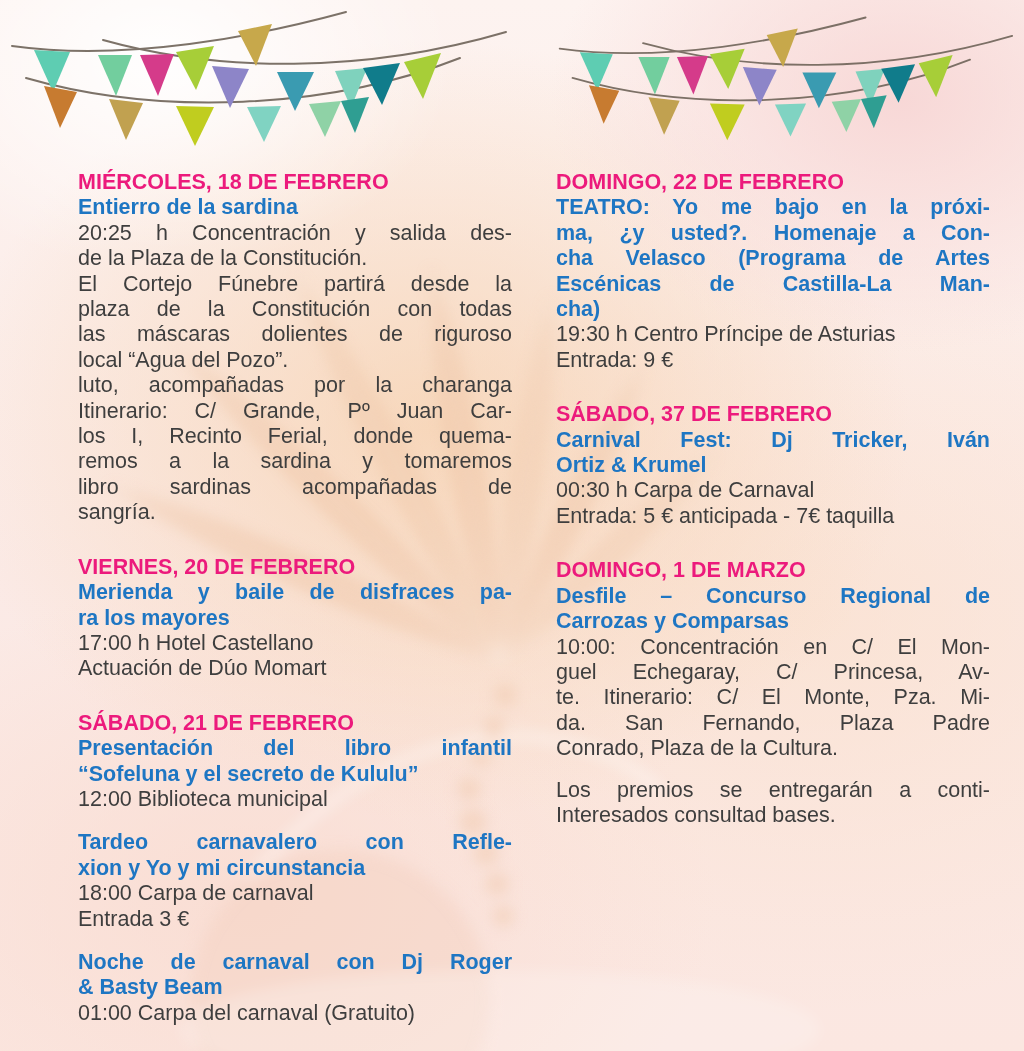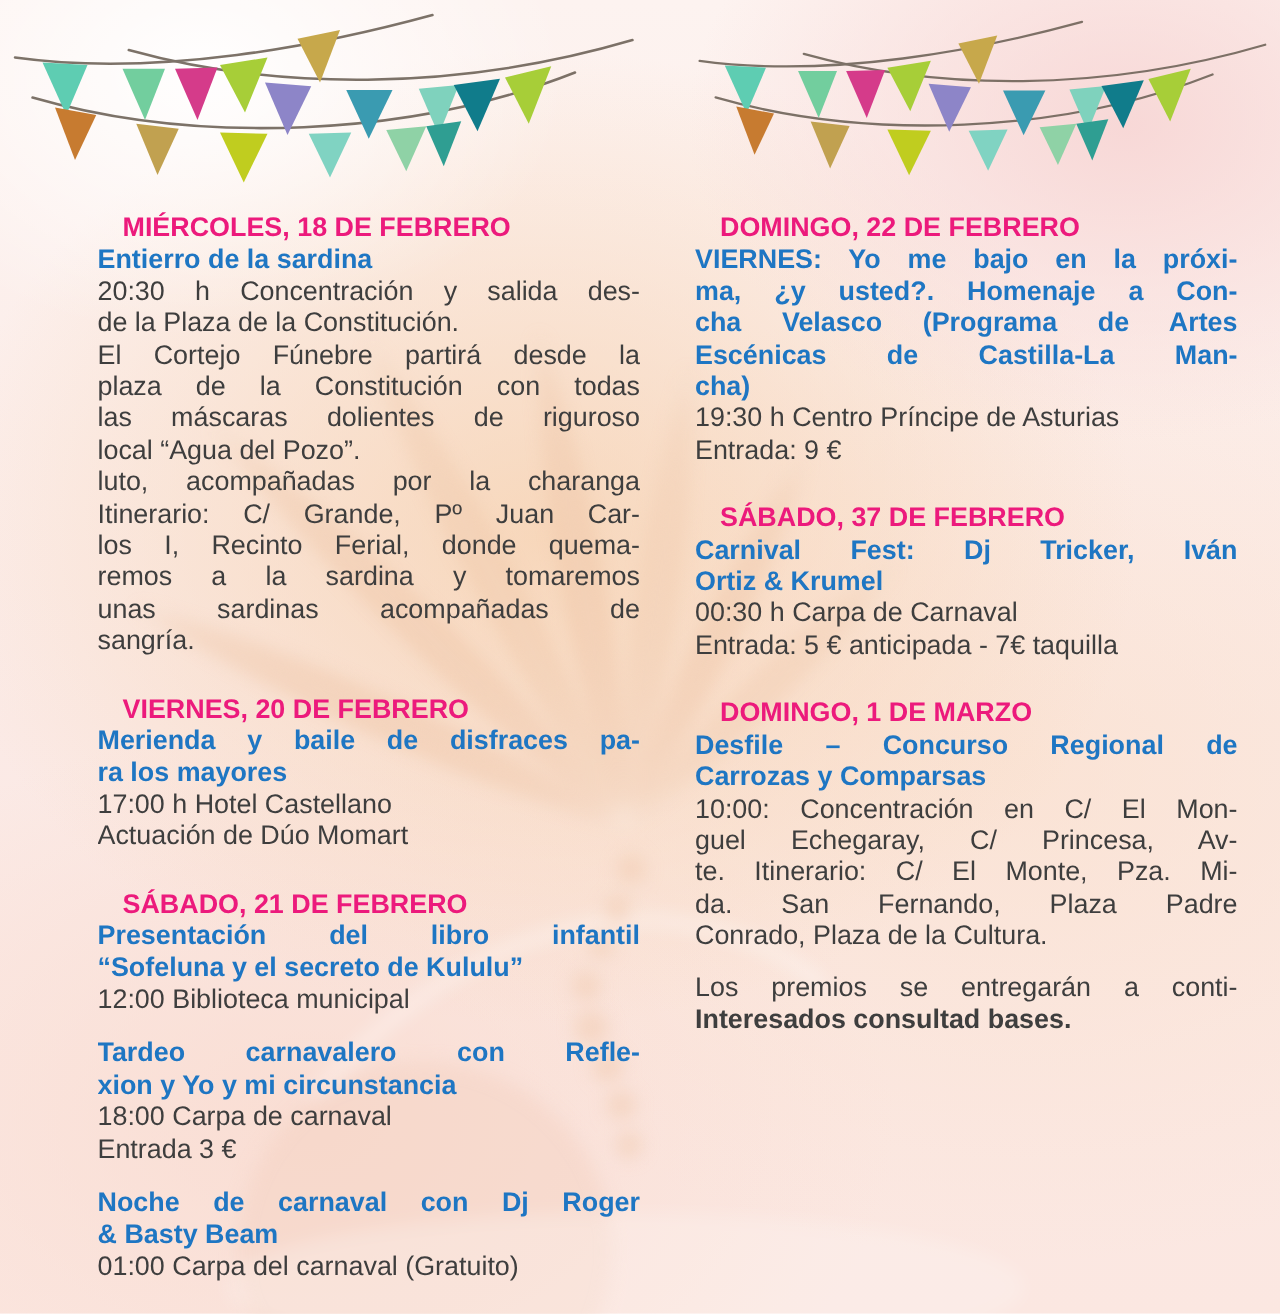--- a/index.html
+++ b/index.html
@@ -25,26 +25,26 @@
   .bunting svg{display:block;width:100%;height:auto;}
   .bunting-left{left:8px;top:6px;width:500px;}
   .bunting-right{left:556px;top:12px;width:458px;}
   .col{
     position:absolute;top:170px;width:434px;z-index:2;
     font-size:21.5px;line-height:25.4px;color:var(--body);
   }
   .col-left{left:78px;}
   .col-right{left:556px;}
   .sec + .sec{margin-top:29px;}
-  .date{color:var(--pink);font-weight:bold;margin-left:20px;}
+  .date{color:var(--pink);font-weight:bold;}
   .blk{margin:0;}
   .blk.gap{margin-top:18px;}
   .blk.body.gap{margin-top:16px;}
   .title .ln{color:var(--blue);font-weight:bold;}
-  .bold .ln{font-weight:bold;}
+  .bold .ln{font-weight:normal;}
   .ln{white-space:normal;}
   .ln.just{text-align:justify;text-align-last:justify;-moz-text-align-last:justify;text-justify:inter-word;}
 </style>
 </head>
 <body>
 
 <div class="page">
 
   <svg class="bg-art" width="1024" height="1051" viewBox="0 0 1024 1051" xmlns="http://www.w3.org/2000/svg">
     <defs>
@@ -154,35 +154,35 @@
   </svg>
 </div>
 
   <div class="col col-left" id="col-left">
       <div class="sec">
         <div class="date ln">MIÉRCOLES, 18 DE FEBRERO</div>
         <div class="blk title">
           <div class="ln">Entierro de la sardina</div>
         </div>
         <div class="blk body">
-          <div class="ln just">20:30 h Concentración y salida des-</div>
+          <div class="ln just">20:25 h Concentración y salida des-</div>
           <div class="ln">de la Plaza de la Constitución.</div>
         </div>
         <div class="blk body">
           <div class="ln just">El Cortejo Fúnebre partirá desde la</div>
           <div class="ln just">plaza de la Constitución con todas</div>
           <div class="ln just">las máscaras dolientes de riguroso</div>
           <div class="ln">local “Agua del Pozo”.</div>
           <div class="ln just">luto, acompañadas por la charanga</div>
         </div>
         <div class="blk body">
           <div class="ln just">Itinerario: C/ Grande, Pº Juan Car-</div>
           <div class="ln just">los I, Recinto Ferial, donde quema-</div>
           <div class="ln just">remos a la sardina y tomaremos</div>
-          <div class="ln just">unas sardinas acompañadas de</div>
+          <div class="ln just">libro sardinas acompañadas de</div>
           <div class="ln">sangría.</div>
         </div>
       </div>
       <div class="sec">
         <div class="date ln">VIERNES, 20 DE FEBRERO</div>
         <div class="blk title">
           <div class="ln just">Merienda y baile de disfraces pa-</div>
           <div class="ln">ra los mayores</div>
         </div>
         <div class="blk body">
@@ -217,21 +217,21 @@
         </div>
         <div class="blk body">
           <div class="ln">01:00 Carpa del carnaval (Gratuito)</div>
         </div>
       </div>
     </div>
   <div class="col col-right" id="col-right">
       <div class="sec">
         <div class="date ln">DOMINGO, 22 DE FEBRERO</div>
         <div class="blk title">
-          <div class="ln just">VIERNES: Yo me bajo en la próxi-</div>
+          <div class="ln just">TEATRO: Yo me bajo en la próxi-</div>
           <div class="ln just">ma, ¿y usted?. Homenaje a Con-</div>
           <div class="ln just">cha Velasco (Programa de Artes</div>
           <div class="ln just">Escénicas de Castilla-La Man-</div>
           <div class="ln">cha)</div>
         </div>
         <div class="blk body">
           <div class="ln">19:30 h Centro Príncipe de Asturias</div>
         </div>
         <div class="blk body">
           <div class="ln">Entrada: 9 €</div>

